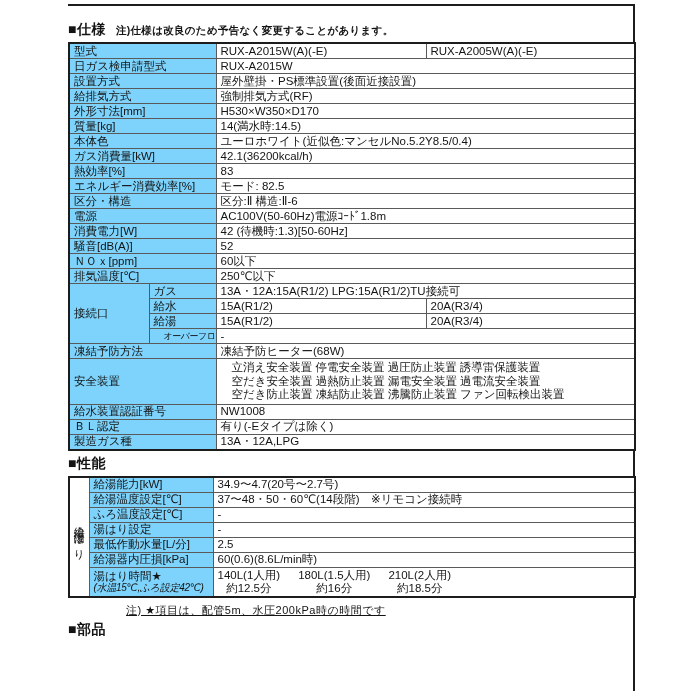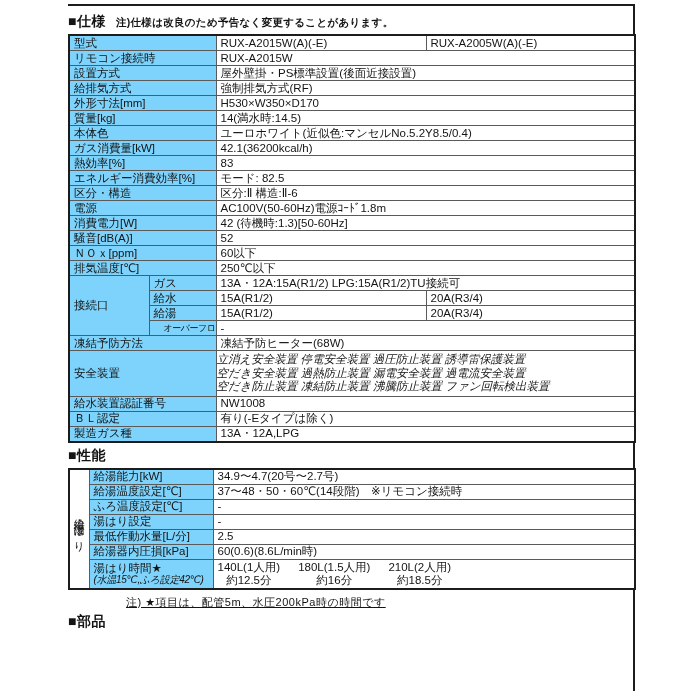--- a/index.html
+++ b/index.html
@@ -1,31 +1,31 @@
 <!DOCTYPE html>
 <html><head>
 <meta charset="utf-8">
 <style>
   html,body{margin:0;padding:0;background:#ffffff;}
   body{width:700px;height:700px;position:relative;overflow:hidden;
        font-family:"Liberation Sans","DejaVu Sans",sans-serif;color:#141414;}
   .page{position:absolute;inset:0;background:#fff;}
   .top-rule{position:absolute;left:68px;top:4px;width:567px;height:2px;background:#1c1c1c;}
   .right-rule{position:absolute;left:633px;top:4px;width:2px;height:687px;background:#1c1c1c;}
-  .content{position:absolute;left:68px;top:12px;width:547px;}
+  .content{position:absolute;left:68px;top:20px;width:547px;}
   .sec-head{display:flex;align-items:baseline;margin:1px 0 3px 0;}
   .sec-title{font-size:14px;font-weight:bold;letter-spacing:0.5px;}
   .sec-note{font-size:10.5px;font-weight:bold;margin-left:10px;letter-spacing:0.3px;}
   table{border-collapse:collapse;table-layout:fixed;width:566px;background:#fff;
         border:2px solid #1c1c1c;}
   td{border:1px solid #5a5a5a;font-size:11.5px;line-height:13px;height:14px;
      padding:0 4px;white-space:nowrap;overflow:hidden;vertical-align:middle;}
   td.lbl{background:#7dd3fc;}
   td.sm{font-size:9px;padding:0 14px;letter-spacing:-0.5px;}
-  td.pre{white-space:pre-line;line-height:13.5px;padding:2px 0;font-style:italic;}
+  td.pre{white-space:pre-line;line-height:13.5px;padding:2px 15px;}
   td.top{vertical-align:top;}
   td.tall{height:44px;}
   td.vert{writing-mode:vertical-rl;text-align:center;font-size:11px;
           letter-spacing:2px;padding:2px 0;line-height:18px;}
   td.pairs{white-space:normal;padding:1px 4px;margin-top:35px;}
   .pair{display:inline-block;text-align:center;margin-right:18px;vertical-align:top;}
   .pair div{line-height:13px;}
   .cell-sub{font-size:10px;line-height:10px;letter-spacing:-0.3px;font-style:italic;}
   .perf-note{font-size:11px;margin:5px 0 3px 58px;letter-spacing:0.5px;text-decoration:underline;}
   .mt{margin-top:4px;}
@@ -51,21 +51,21 @@
           <col style="width:210px">
           <col style="width:209px">
         </colgroup>
       <tbody>
           <tr>
             <td colspan="2" class="lbl">型式</td>
             <td>RUX-A2015W(A)(-E)</td>
             <td>RUX-A2005W(A)(-E)</td>
           </tr>
           <tr>
-            <td colspan="2" class="lbl">リモコン接続時</td>
+            <td colspan="2" class="lbl">日ガス検申請型式</td>
             <td colspan="2">RUX-A2015W</td>
           </tr>
           <tr>
             <td colspan="2" class="lbl">設置方式</td>
             <td colspan="2">屋外壁掛・PS標準設置(後面近接設置)</td>
           </tr>
           <tr>
             <td colspan="2" class="lbl">給排気方式</td>
             <td colspan="2">強制排気方式(RF)</td>
           </tr>

